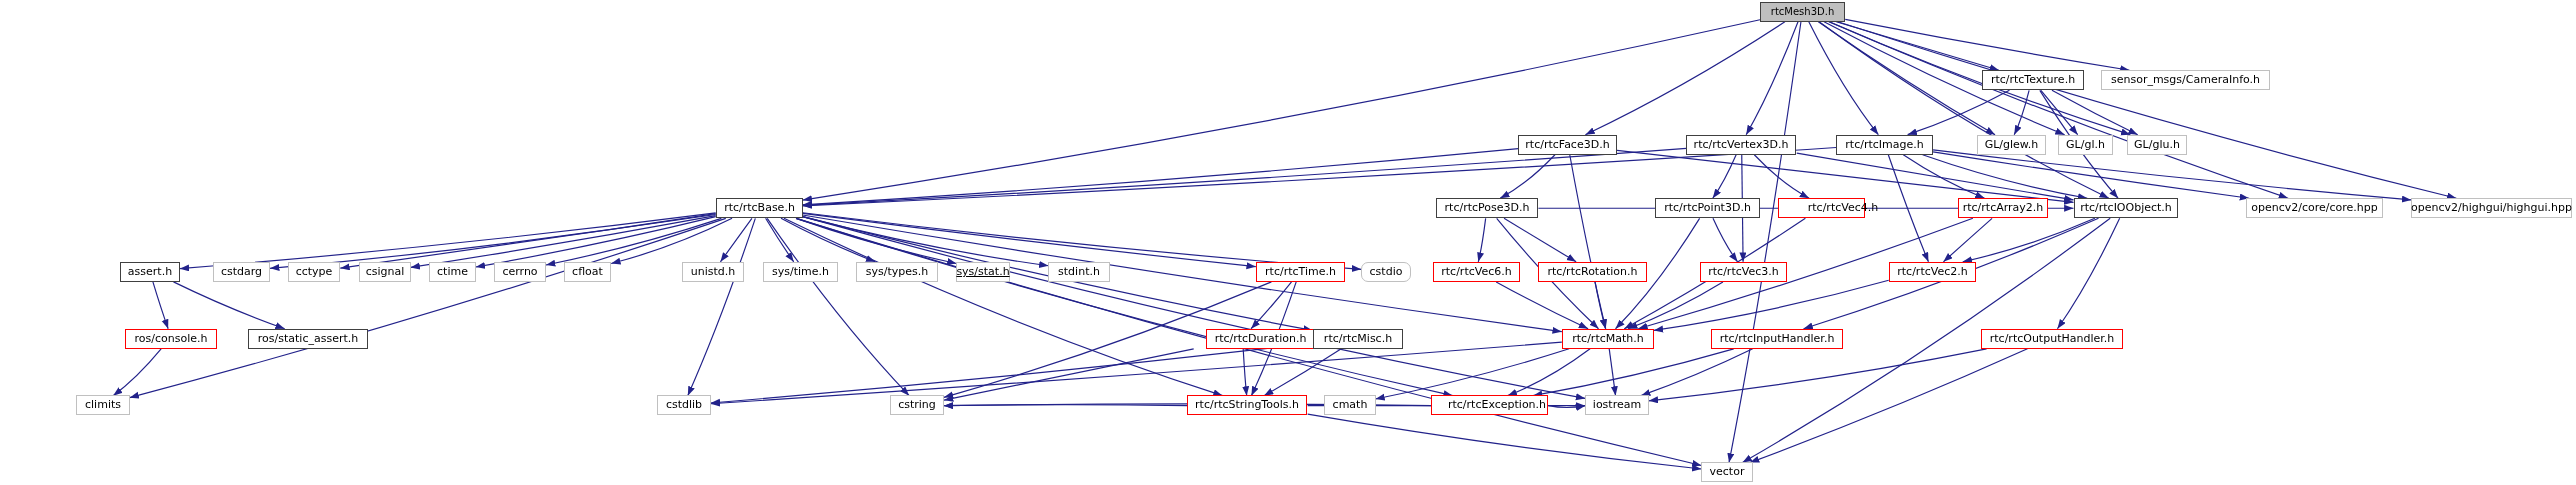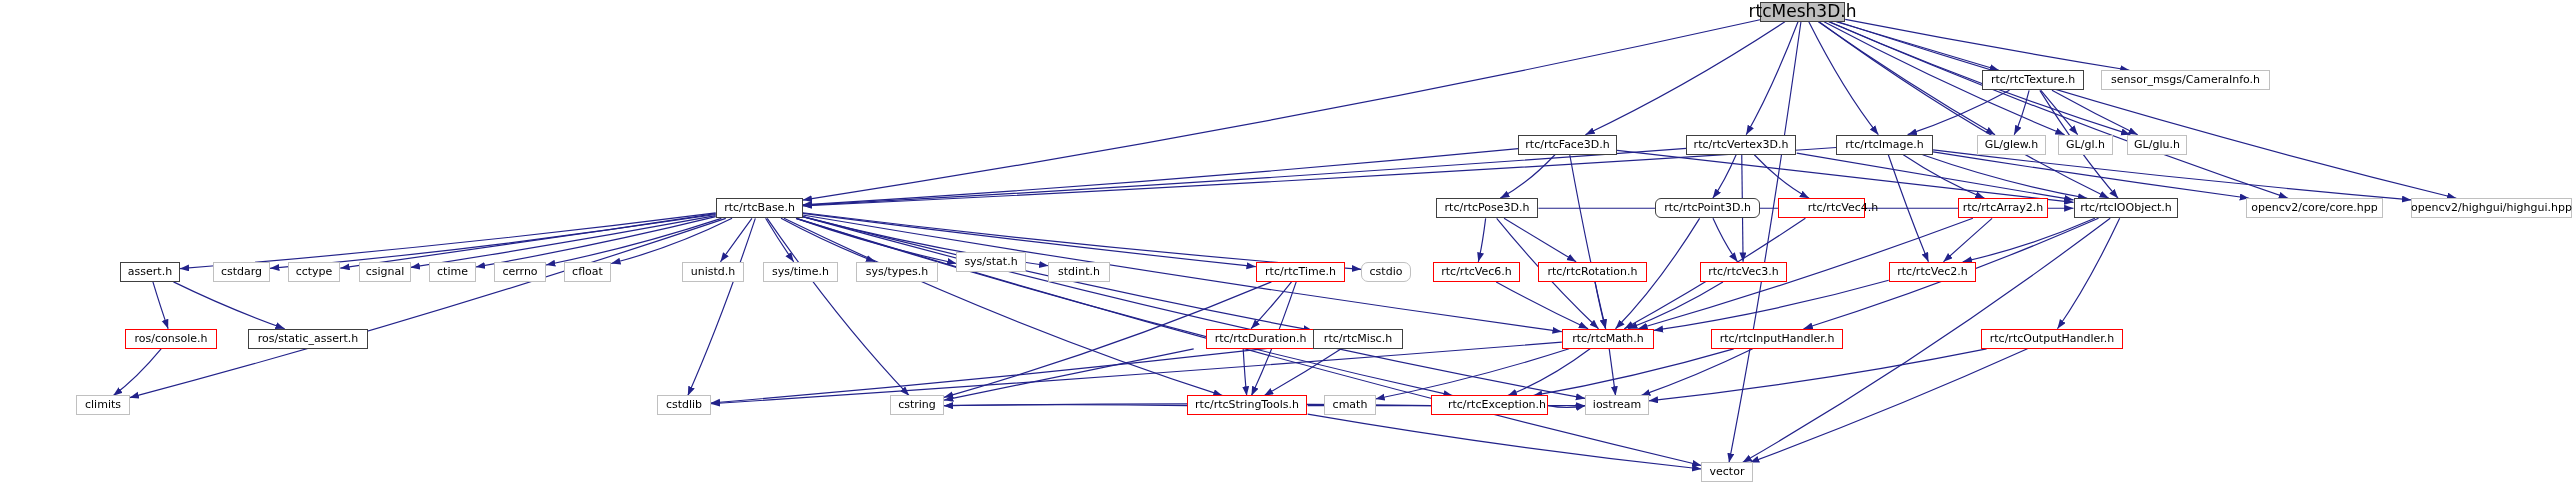--- a/index.html
+++ b/index.html
@@ -33,21 +33,21 @@
     border:0.8px solid #c0c0c0;
     letter-spacing:0px;
     padding:0 5px;
     z-index:5;
   }
   .node.black{border:0.8px solid #404040;}
   .node.red{border:0.8px solid #ff0000;}
   .node.root{
     background:#bfbfbf;
     border:0.8px solid #404040;
-    font-size:17px;
+    font-size:10px;
   }
 </style>
 </head>
 <body>
 
 <div id="graph">
   <svg id="edges" viewBox="0 0 3081 581" preserveAspectRatio="none">
     <defs>
       <marker id="arrow" markerWidth="9" markerHeight="9" refX="8" refY="3" orient="auto" markerUnits="strokeWidth">
         <path d="M0,0 L8,3 L0,6 z" fill="#22228a"></path>
@@ -157,37 +157,37 @@
       <div class="node black" style="left: 1982px; top: 70px; width: 102px;">rtc/rtcTexture.h</div>
       <div class="node plain" style="left: 2101px; top: 70px; width: 169px;">sensor_msgs/CameraInfo.h</div>
       <div class="node black" style="left: 1518px; top: 135px; width: 99px;">rtc/rtcFace3D.h</div>
       <div class="node black" style="left: 1686px; top: 135px; width: 110px;">rtc/rtcVertex3D.h</div>
       <div class="node black" style="left: 1836px; top: 135px; width: 97px;">rtc/rtcImage.h</div>
       <div class="node plain" style="left: 1977px; top: 135px; width: 69px;">GL/glew.h</div>
       <div class="node plain" style="left: 2058px; top: 135px; width: 55px;">GL/gl.h</div>
       <div class="node plain" style="left: 2127px; top: 135px; width: 60px;">GL/glu.h</div>
       <div class="node black" style="left: 716px; top: 198px; width: 87px;">rtc/rtcBase.h</div>
       <div class="node black" style="left: 1436px; top: 198px; width: 102px;">rtc/rtcPose3D.h</div>
-      <div class="node black" style="left: 1655px; top: 198px; width: 105px; border-radius: 6px;">rtc/rtcPoint3D.h</div>
+      <div class="node black" style="left: 1655px; top: 198px; width: 105px;">rtc/rtcPoint3D.h</div>
       <div class="node red" style="left: 1778px; top: 198px; width: 87px; padding-left: 48px;">rtc/rtcVec4.h</div>
       <div class="node red" style="left: 1958px; top: 198px; width: 90px;">rtc/rtcArray2.h</div>
       <div class="node black" style="left: 2074px; top: 198px; width: 104px;">rtc/rtcIOObject.h</div>
       <div class="node plain" style="left: 2246px; top: 198px; width: 137px;">opencv2/core/core.hpp</div>
       <div class="node plain" style="left: 2411px; top: 198px; width: 161px;">opencv2/highgui/highgui.hpp</div>
       <div class="node black" style="left: 120px; top: 262px; width: 60px;">assert.h</div>
       <div class="node plain" style="left: 213px; top: 262px; width: 57px; text-align: center;">cstdarg</div>
       <div class="node plain" style="left: 288px; top: 262px; width: 52px;">cctype</div>
       <div class="node plain" style="left: 359px; top: 262px; width: 52px;">csignal</div>
       <div class="node plain" style="left: 429px; top: 262px; width: 47px;">ctime</div>
       <div class="node plain" style="left: 494px; top: 262px; width: 52px;">cerrno</div>
       <div class="node plain" style="left: 564px; top: 262px; width: 47px;">cfloat</div>
       <div class="node plain" style="left: 682px; top: 262px; width: 62px;">unistd.h</div>
       <div class="node plain" style="left: 763px; top: 262px; width: 75px;">sys/time.h</div>
       <div class="node plain" style="left: 856px; top: 262px; width: 82px;">sys/types.h</div>
-      <div class="node plain" style="left: 956px; top: 252px; width: 70px;">sys/stat.h</div>
+      <div class="node plain" style="left: 956px; top: 262px; width: 54px; text-decoration: underline;">sys/stat.h</div>
       <div class="node plain" style="left: 1048px; top: 262px; width: 62px;">stdint.h</div>
       <div class="node red" style="left: 1256px; top: 262px; width: 89px;">rtc/rtcTime.h</div>
       <div class="node plain" style="left: 1361px; top: 262px; width: 50px; border-radius: 7px;">cstdio</div>
       <div class="node red" style="left: 1433px; top: 262px; width: 87px;">rtc/rtcVec6.h</div>
       <div class="node red" style="left: 1538px; top: 262px; width: 109px;">rtc/rtcRotation.h</div>
       <div class="node red" style="left: 1700px; top: 262px; width: 87px;">rtc/rtcVec3.h</div>
       <div class="node red" style="left: 1889px; top: 262px; width: 87px;">rtc/rtcVec2.h</div>
       <div class="node red" style="left: 125px; top: 329px; width: 92px;">ros/console.h</div>
       <div class="node black" style="left: 248px; top: 329px; width: 120px;">ros/static_assert.h</div>
       <div class="node red" style="left: 1206px; top: 329px; width: 109px;">rtc/rtcDuration.h</div>

